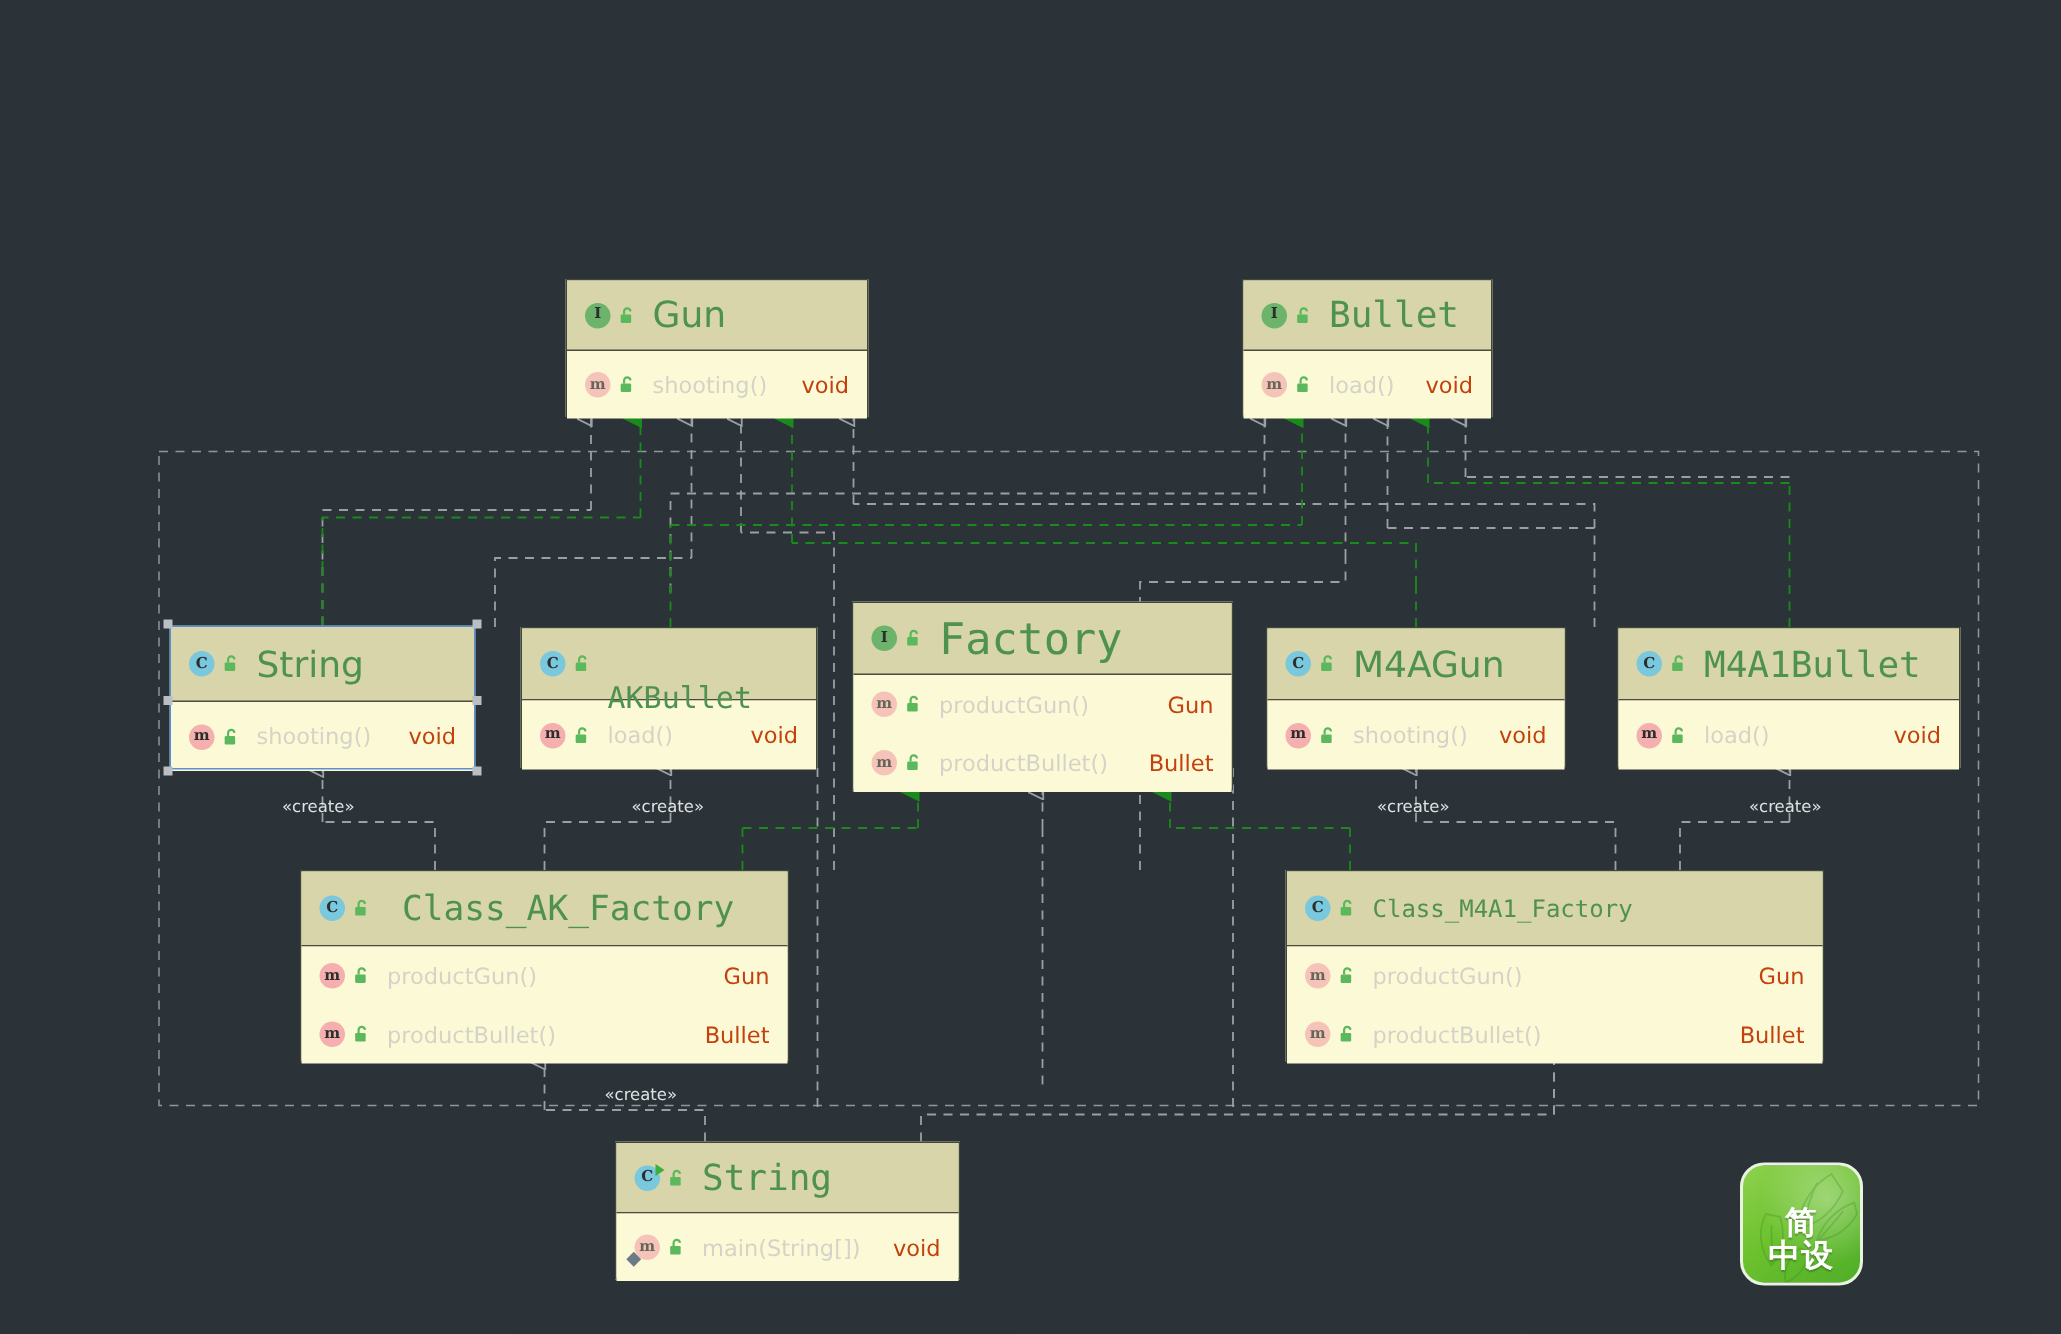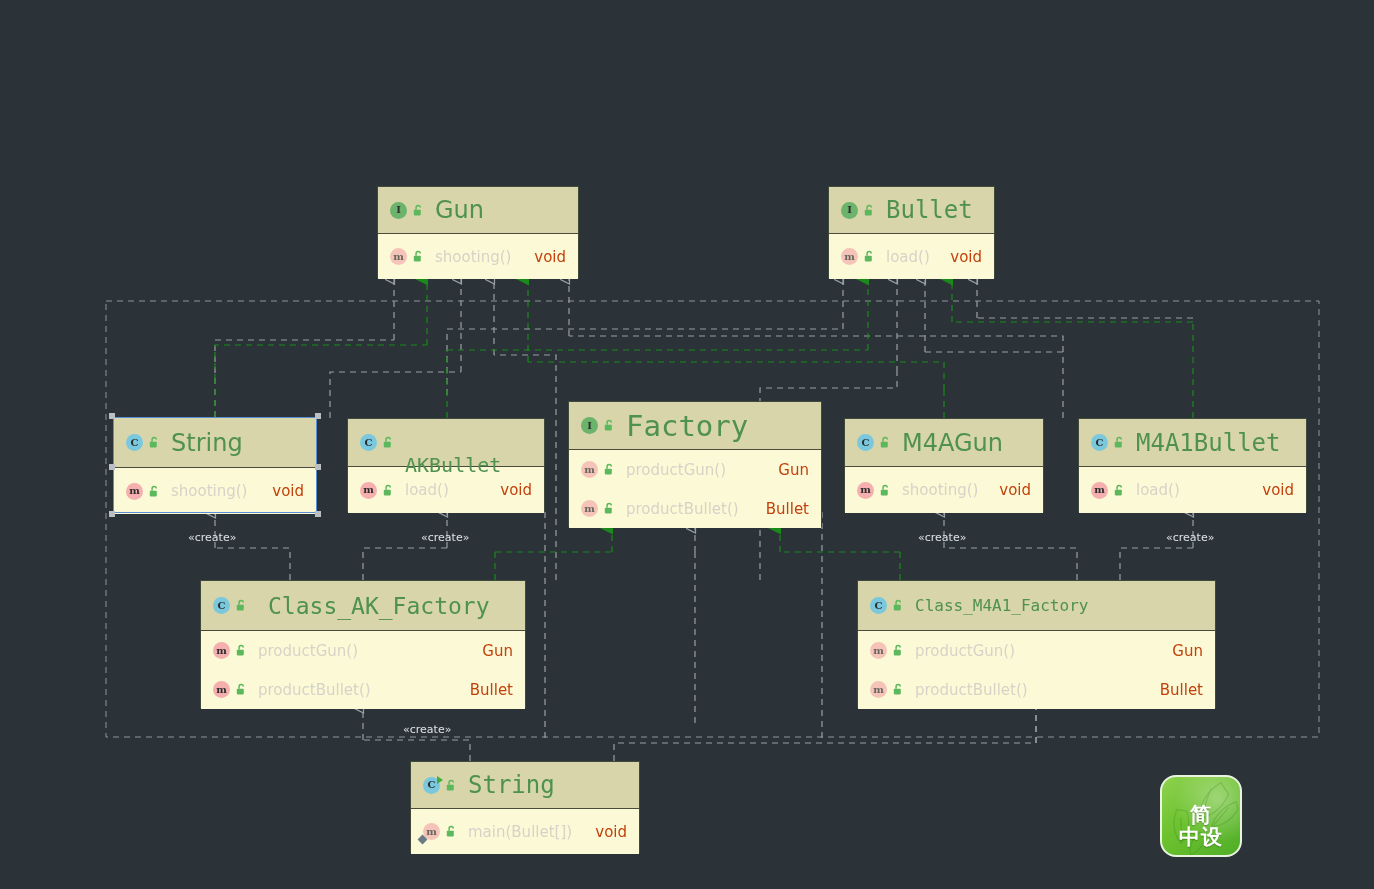--- a/index.html
+++ b/index.html
@@ -509,21 +509,21 @@
         </div>
         <div class="mrow" style="height: 45px;">
           <span class="ic">
             <span class="ic-circle ic-m dim">m</span>
             <span class="staticmark"></span>
           </span>
           <svg class="lock" viewBox="0 0 16 16" xmlns="http://www.w3.org/2000/svg">
             <path d="M5 7 V4.6 A2.6 2.6 0 0 1 10.2 4.4" fill="none" stroke="#5cb85c" stroke-width="1.8"></path>
             <rect x="2.2" y="7" width="8.6" height="7" rx="1" fill="#5cb85c"></rect>
           </svg>
-          <span class="mname" style="font-size: 15px;">main(Bullet[])</span>
+          <span class="mname" style="font-size: 15px;">main(String[])</span>
           <span class="mtype" style="font-size: 15px;">void</span>
         </div>
       </div>
     </div>
 
   <div id="labels-layer">
       <div class="clabel" style="left: 188px; top: 531px;">«create»</div>
       <div class="clabel" style="left: 421px; top: 531px;">«create»</div>
       <div class="clabel" style="left: 918px; top: 531px;">«create»</div>
       <div class="clabel" style="left: 1166px; top: 531px;">«create»</div>

